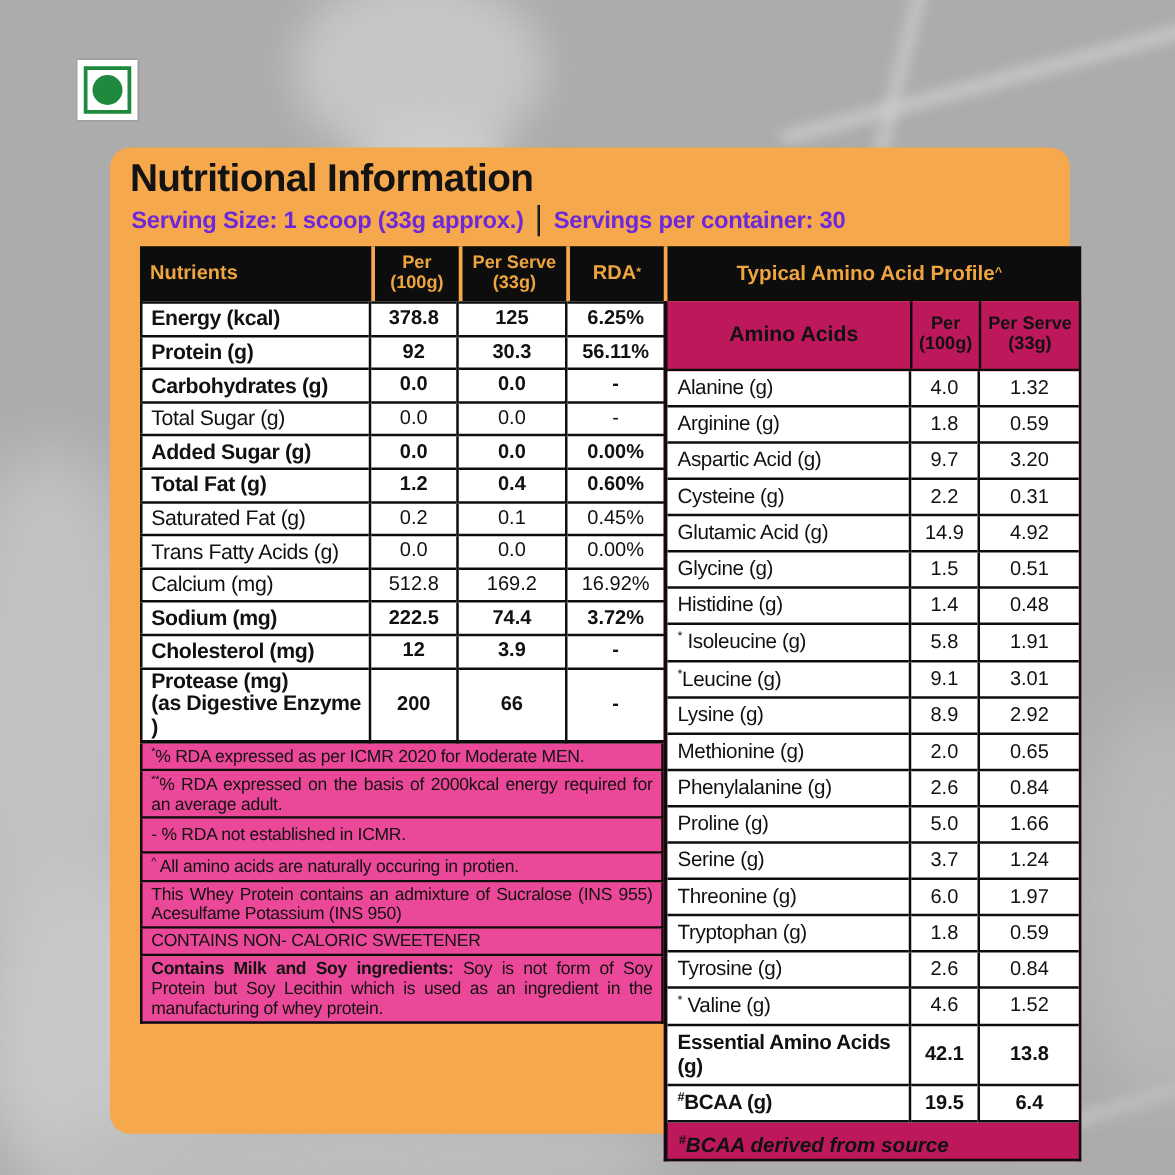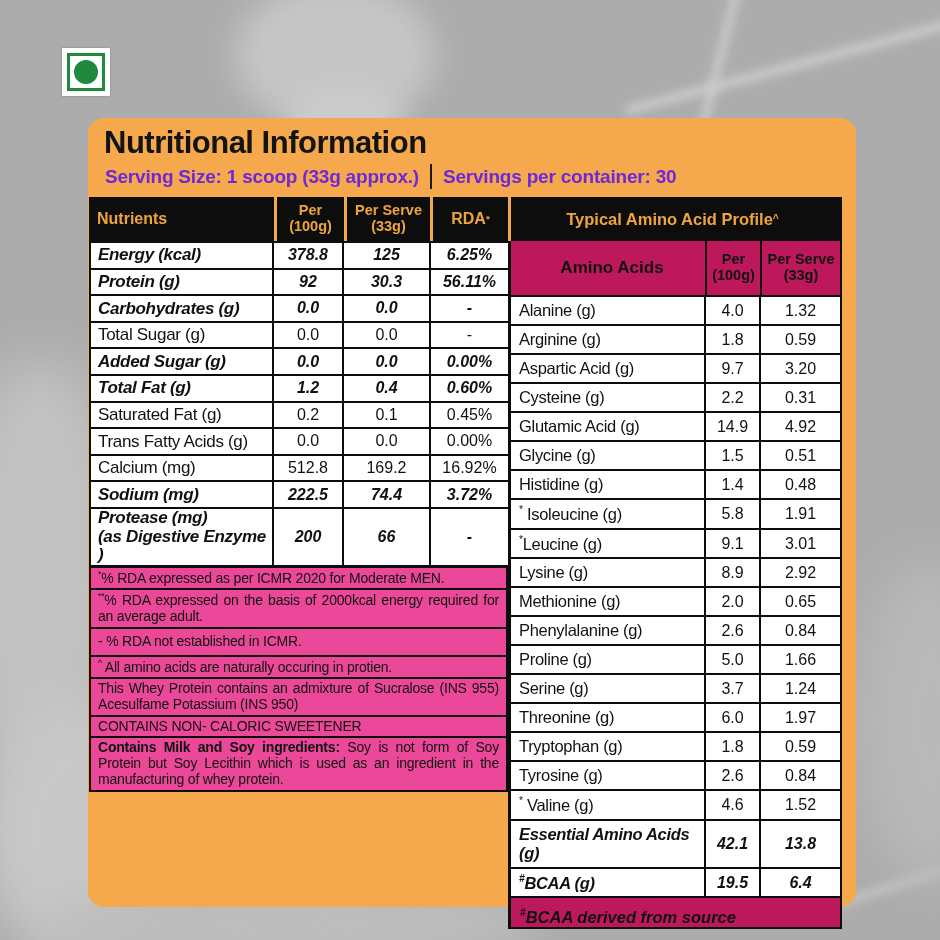--- a/index.html
+++ b/index.html
@@ -31,21 +31,21 @@
   
   .panel{position:absolute;left:88px;top:118px;width:768px;height:789px;
          background:#f6a84d;border-radius:16px;}
   .panel-title{position:absolute;left:16px;top:7px;font-size:31px;font-weight:bold;
          letter-spacing:-0.5px;color:#131313;}
   .panel-sub{position:absolute;left:17px;top:46px;display:flex;align-items:center;
          font-size:19px;font-weight:600;color:#6d28d9;letter-spacing:-0.2px;}
   .sub-divider{width:2px;height:25px;background:#1a1a1a;margin:0 11px;}
 
   
-  .tables{position:absolute;left:1px;top:79px;width:753px;}
+  .tables{position:absolute;left:24px;top:79px;width:753px;}
 
   
   .band{display:flex;background:#0d0d0d;height:44px;color:#efa53f;font-weight:bold;}
   .band>div{box-sizing:border-box;display:flex;align-items:center;justify-content:center;
             text-align:center;white-space:pre-line;line-height:1.1;}
   .band .bc1{width:185px;justify-content:flex-start;padding-left:8px;font-size:16px;text-align:left;}
   .band .bc2{width:70px;font-size:14.5px;border-left:3px solid #f6a84d;}
   .band .bc3{width:86px;font-size:14.5px;border-left:3px solid #f6a84d;}
   .band .bc4{width:78px;font-size:16px;border-left:3px solid #f6a84d;}
   .band .bc5{width:326px;font-size:16.5px;border-left:3px solid #f6a84d;}
@@ -62,21 +62,21 @@
   .nutri{width:419px;background:#fff;border:2px solid #0d0d0d;border-bottom:3px solid #0d0d0d;}
   .nutri td{box-sizing:border-box;border-top:2px solid #0d0d0d;border-left:2px solid #0d0d0d;
             padding:0;font-size:16px;}
   .nutri td:first-child{border-left:none;}
   .nutri tr:first-child td{border-top:none;}
   .nutri tr{height:26.6px;}
   .nutri tr.tall{height:51px;padding-left:16px;}
   .nutri td.lbl{padding-left:7px;font-size:17px;letter-spacing:-0.3px;}
   .nutri td.lbl span{white-space:pre-line;line-height:1.1;display:inline-block;vertical-align:middle;}
   .nutri td.val{text-align:center;}
-  tr.b td{font-weight:bold;font-style:italic;}
+  tr.b td{font-weight:bold;}
   tr.i td{}
 
   
   .note{box-sizing:border-box;background:#ec4899;border:2px solid #0d0d0d;border-top:none;
         padding:2px 7px;font-size:14px;line-height:1.13;text-align:justify;
         letter-spacing:-0.2px;}
   .note.pad{padding-top:5px;padding-bottom:5px;}
   .note sup{font-size:62%;}
   .note b{font-weight:bold;}
 
@@ -202,20 +202,26 @@
                 <td class="val">512.8</td>
                 <td class="val">169.2</td>
                 <td class="val">16.92%</td>
               </tr>
               <tr class="b">
                 <td class="lbl"><span>Sodium (mg)</span></td>
                 <td class="val">222.5</td>
                 <td class="val">74.4</td>
                 <td class="val">3.72%</td>
               </tr>
+              <tr class="b">
+                <td class="lbl"><span>Cholesterol (mg)</span></td>
+                <td class="val">12</td>
+                <td class="val">3.9</td>
+                <td class="val">-</td>
+              </tr>
               <tr class="tall b">
                 <td class="lbl"><span>Protease (mg)
 (as Digestive Enzyme )</span></td>
                 <td class="val">200</td>
                 <td class="val">66</td>
                 <td class="val">-</td>
               </tr>
             </tbody>
         </table>
         <div>

